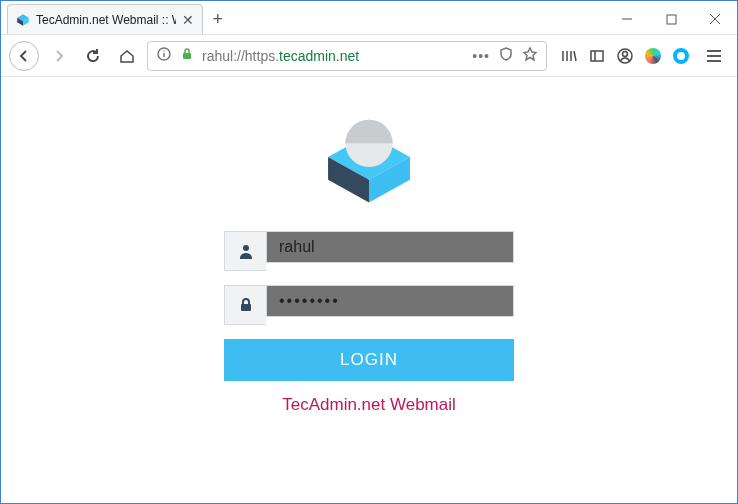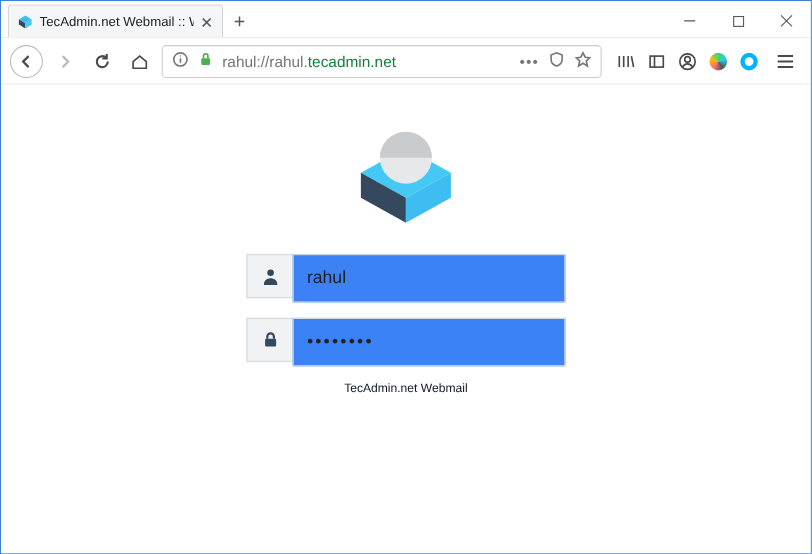--- a/index.html
+++ b/index.html
@@ -32,25 +32,25 @@
   .blue-ring { width: 16px; height: 16px; border-radius: 50%; border: 4px solid #00b4ff; }
   .hamburger { width: 30px; display:flex; align-items:center; justify-content:center; }
 
   
   .content { height: calc(504px - 34px - 42px - 2px); background: #fff; display: flex; align-items: flex-start; justify-content: center; padding-top: 30px; }
   .login-box { width: 290px; display: flex; flex-direction: column; align-items: center; }
   .logo { width: 110px; height: 100px; margin-bottom: 24px; }
 
   .input-row { width: 100%; display: flex; margin-bottom: 14px; }
   .input-icon { width: 42px; height: 40px; background: #f0f2f4; border: 1px solid #d5d9de; border-right: none; display: flex; align-items: center; justify-content: center; }
-  .input-field { flex: 1; height: 44px; border: 1px solid #d5d9de; background: #3b82f6; padding: 0 12px; font-size: 16px; color: #222; outline: none; font-family: inherit; }
+  .input-field { flex: 1; height: 32px; border: 1px solid #d5d9de; background: #737373; padding: 0 12px; font-size: 16px; color: #222; outline: none; font-family: inherit; }
   .input-field.pw { letter-spacing: 2px; }
 
   .login-btn { width: 100%; height: 42px; background: #3ebdf2; color: #fff; border: none; font-size: 17px; letter-spacing: 1px; cursor: pointer; margin-bottom: 14px; }
-  .footer-text { font-size: 11px; color: #0f172a; }
+  .footer-text { font-size: 17px; color: #be185d; }
 </style>
 </head>
 <body>
 
 <div class="titlebar">
   <div class="tab">
     <span class="favicon">
       <svg viewBox="0 0 24 24" width="14" height="14">
           <polygon points="12,2 22,8 12,14 2,8" fill="#3ebdf2"></polygon>
           <polygon points="2,8 12,14 12,22 2,16" fill="#34495e"></polygon>
@@ -107,21 +107,21 @@
   <div class="urlbar">
     <span><svg width="16" height="16" fill="none" stroke="#777" stroke-width="1.5">
           <circle cx="8" cy="8" r="6"></circle>
           <line x1="8" y1="7" x2="8" y2="11"></line>
           <circle cx="8" cy="5" r="0.7" fill="#777" stroke="none"></circle>
         </svg></span>
     <span class="lock"><svg width="14" height="14" fill="#4caf50">
           <rect x="3" y="6" width="8" height="6" rx="1"></rect>
           <path d="M5 6V4a2 2 0 0 1 4 0v2" fill="none" stroke="#4caf50" stroke-width="1.5"></path>
         </svg></span>
-    <span class="url-text"><span>rahul://</span><span>rahul.</span><span class="domain">tecadmin.net</span></span>
+    <span class="url-text"><span>rahul://</span><span>https.</span><span class="domain">tecadmin.net</span></span>
     <span style="color:#777;letter-spacing:1px;">•••</span>
     <span><svg width="16" height="16" fill="none" stroke="#777" stroke-width="1.5">
           <path d="M8 2l5 2v4c0 3-2 5-5 6-3-1-5-3-5-6V4z"></path>
         </svg></span>
     <span><svg width="16" height="16" fill="none" stroke="#777" stroke-width="1.5">
           <polygon points="8,2 10,6 14,6.5 11,9.5 12,14 8,11.5 4,14 5,9.5 2,6.5 6,6"></polygon>
         </svg></span>
   </div>
 
   <div class="right-icons">
@@ -188,16 +188,17 @@
     <div class="input-row">
       <div class="input-icon">
         <svg width="16" height="16" fill="#34495e">
             <rect x="3" y="7" width="10" height="7" rx="1"></rect>
             <path d="M5 7V5a3 3 0 0 1 6 0v2" fill="none" stroke="#34495e" stroke-width="2"></path>
           </svg>
       </div>
       <input class="input-field pw" value="••••••••" style="">
     </div>
 
+    <button class="login-btn">LOGIN</button>
 
     <div class="footer-text">TecAdmin.net Webmail</div>
   </div>
 </div>
 
 </body></html>

